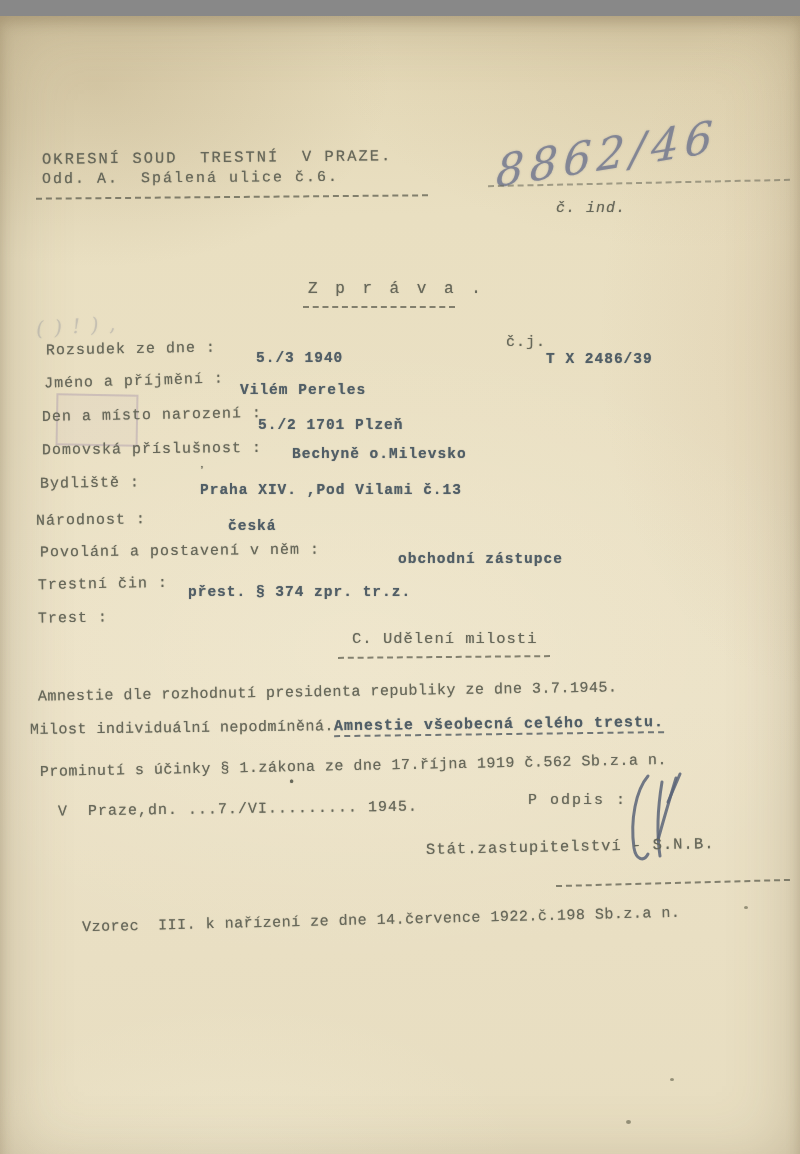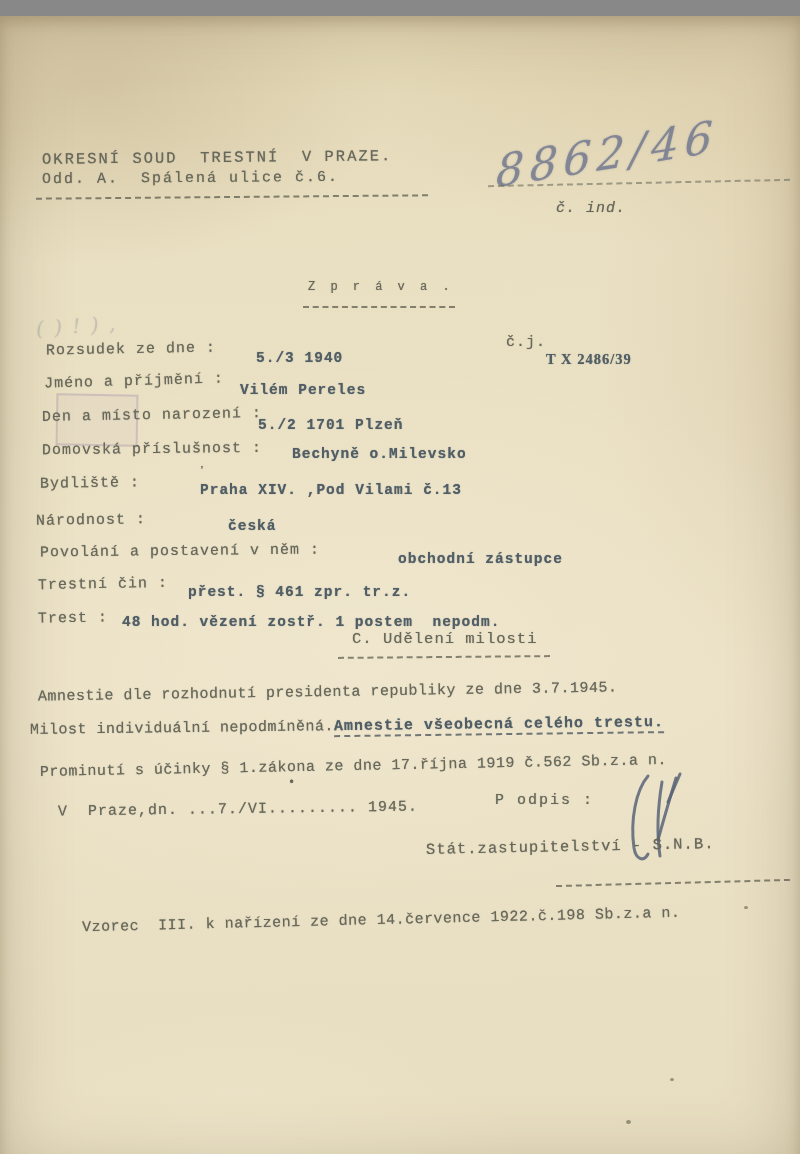--- a/index.html
+++ b/index.html
@@ -44,28 +44,28 @@
   <div class="dash" style="left:36px;top:180px;width:392px;transform:rotate(-0.5deg);"></div>
 
   <div class="t hand" style="left:495px;top:112px;font-size:44px;transform:rotate(-9deg) skewX(-12deg);">8862/46</div>
   <div class="dash light" style="left:488px;top:166px;width:302px;transform:rotate(-1.2deg);"></div>
   <div class="t label" style="left:556px;top:184px;font-style:italic;">č. ind.</div>
 
   <div class="t hand faint" style="left:36px;top:298px;font-size:20px;letter-spacing:2px;transform:rotate(-4deg);">( ) ! ) ,</div>
 
   <div class="stampbox" style="left:56px;top:378px;width:78px;height:48px;transform:rotate(1deg);"></div>
 
-  <div class="t label" style="left:308px;top:264px;letter-spacing:4px;font-size:12px;">Z p r á v a .</div>
+  <div class="t label" style="left:308px;top:264px;letter-spacing:4px;font-size:16px;">Z p r á v a .</div>
   <div class="dash" style="left:303px;top:290px;width:152px;"></div>
 
   <div class="t label" style="left:46px;top:325px;transform:rotate(-1deg);">Rozsudek ze dne :</div>
   <div class="t val" style="left:256px;top:334px;text-align:right;">5./3 1940</div>
 
   <div class="t label" style="left:506px;top:318px;text-align:center;">č.j.</div>
-  <div class="t val" style="left:546px;top:335px;font-family:Liberation Serif, serif;">T X 2486/39</div>
+  <div class="t val" style="left:546px;top:335px;">T X 2486/39</div>
 
   <div class="t label" style="left:44px;top:357px;transform:rotate(-1.6deg);">Jméno a příjmění :</div>
   <div class="t val" style="left:240px;top:366px;">Vilém Pereles</div>
 
   <div class="t label" style="left:42px;top:391px;transform:rotate(-1deg);">Den a místo narození :</div>
   <div class="t val" style="left:258px;top:401px;">5./2 1701 Plzeň</div>
 
   <div class="t label" style="left:42px;top:425px;transform:rotate(-0.6deg);">Domovská příslušnost :</div>
   <div class="t val" style="left:292px;top:430px;">Bechyně o.Milevsko</div>
 
@@ -73,38 +73,37 @@
   <div class="t label" style="left:198px;top:448px;font-size:13px;">ʼ</div>
   <div class="t val" style="left:200px;top:466px;">Praha XIV. ,Pod Vilami č.13</div>
 
   <div class="t label" style="left:36px;top:496px;transform:rotate(-0.8deg);">Národnost :</div>
   <div class="t val" style="left:228px;top:502px;">česká</div>
 
   <div class="t label" style="left:40px;top:527px;transform:rotate(-0.6deg);">Povolání a postavení v něm :</div>
   <div class="t val" style="left:398px;top:535px;">obchodní zástupce</div>
 
   <div class="t label" style="left:38px;top:560px;transform:rotate(-1deg);">Trestní čin :</div>
-  <div class="t val" style="left:188px;top:568px;">přest. § 461 zpr. tr.z.</div>
+  <div class="t val" style="left:188px;top:568px;">přest. § 374 zpr. tr.z.</div>
 
   <div class="t label" style="left:38px;top:594px;transform:rotate(-1deg);">Trest :</div>
-  <div class="t val" style="left:122px;top:598px;">48 hod. vězení zostř. 1 postem  nepodm.</div>
 
   <div class="t label" style="left:352px;top:614px;font-size:15.5px;text-align:center;">C. Udělení milosti</div>
   <div class="dash" style="left:338px;top:640px;width:212px;transform:rotate(-0.5deg);"></div>
 
   <div class="t label" style="left:38px;top:668px;transform:rotate(-0.9deg);letter-spacing:0.5px;">Amnestie dle rozhodnutí presidenta republiky ze dne 3.7.1945.</div>
 
   <div class="t label" style="left:30px;top:702px;transform:rotate(-0.7deg);letter-spacing:0.5px;"><span>Milost individuální nepodmíněná.</span><span class="val" style="position:static;font-size:15px;border-bottom:2px dashed rgba(80,90,98,0.8);">Amnestie všeobecná celého trestu.</span></div>
 
   <div class="t label" style="left:40px;top:742px;transform:rotate(-1.1deg);letter-spacing:0.5px;">Prominutí s účinky § 1.zákona ze dne 17.října 1919 č.562 Sb.z.a n.</div>
 
   <div class="t label" style="left:288px;top:760px;font-size:12px;">•</div>
 
   <div class="t label" style="left:58px;top:785px;transform:rotate(-0.8deg);">V  Praze,dn. ...7./VI......... 1945.</div>
-  <div class="t label" style="left:495px;top:776px;letter-spacing:2px;">P odpis :</div>
+  <div class="t label" style="left:528px;top:776px;letter-spacing:2px;">P odpis :</div>
 
   <svg style="position:absolute;left:618px;top:752px;" width="80" height="100" viewBox="0 0 80 100">
     <g fill="none" stroke="rgba(90,100,120,0.85)" stroke-width="3" stroke-linecap="round">
       <path d="M30,8 C18,22 12,52 16,80 C18,92 26,94 30,86"></path>
       <path d="M44,14 C40,38 38,62 42,88"></path>
       <path d="M58,10 C52,30 46,50 40,72"></path>
       <path d="M62,6 L50,34"></path>
     </g>
   </svg>
 

